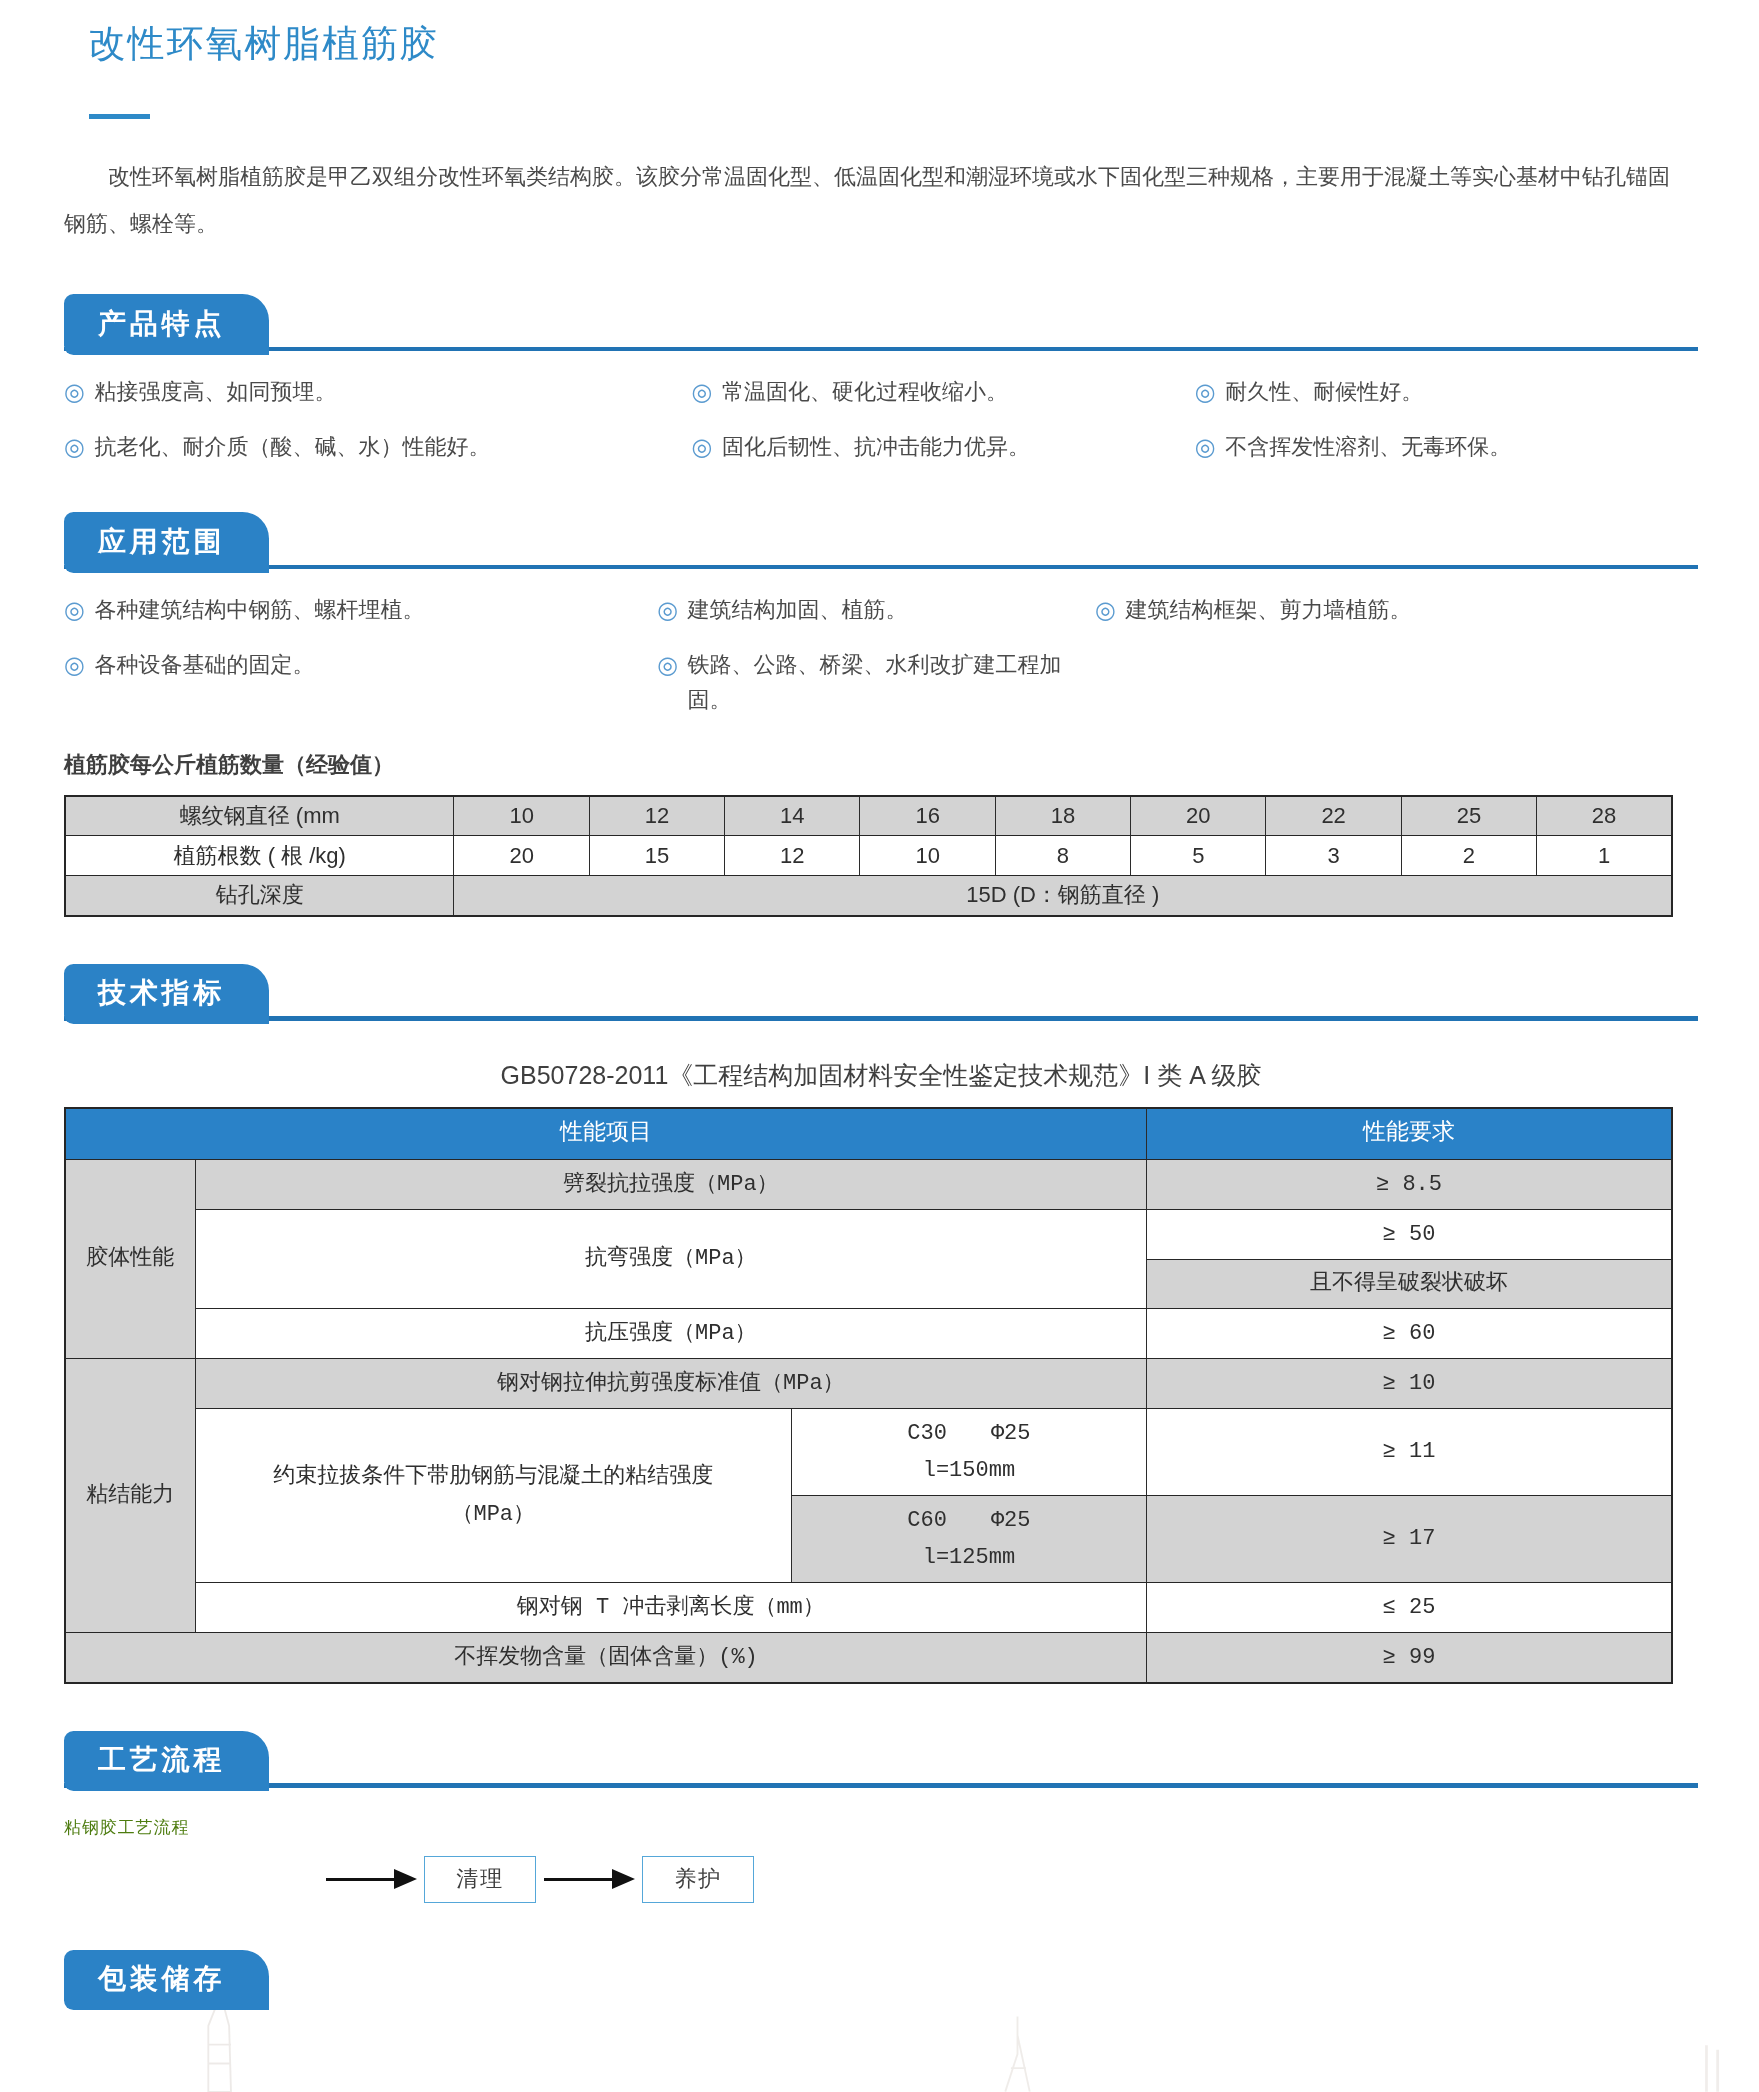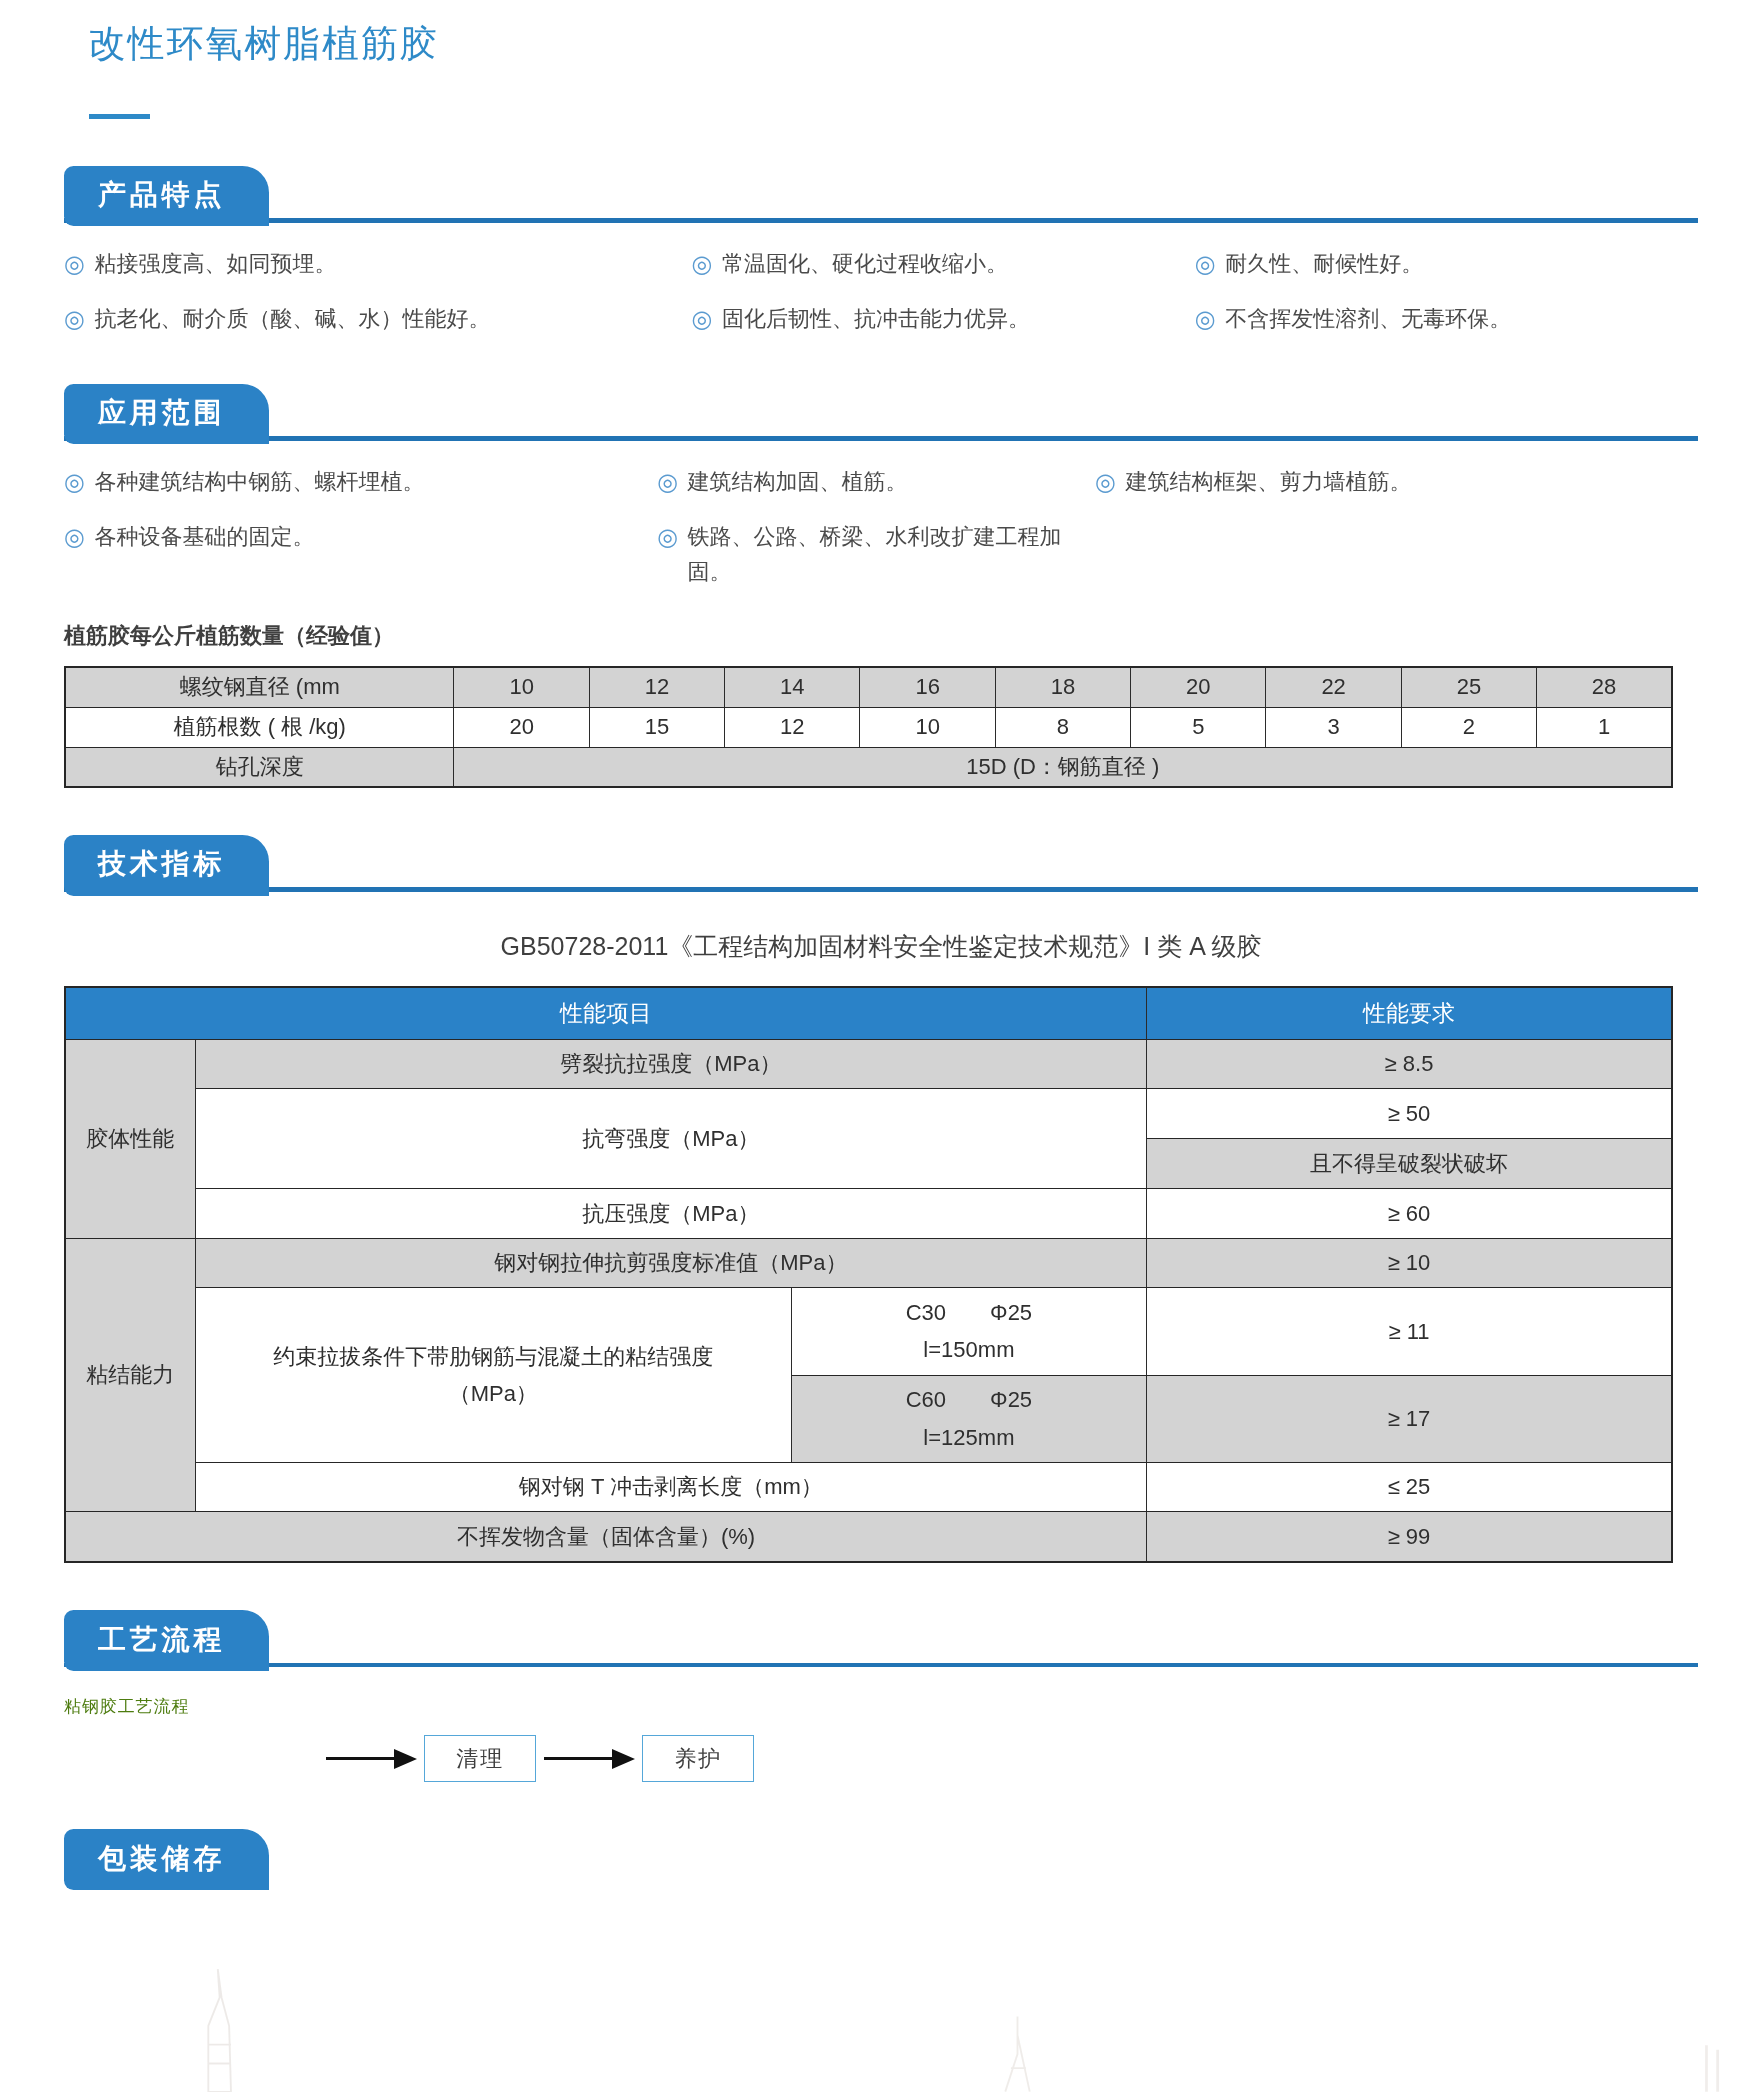--- a/index.html
+++ b/index.html
@@ -32,21 +32,21 @@
   table { width:1609px; border-collapse:collapse; table-layout:fixed; }
   .rebar-table { margin-top:15px; font-size:22px; color:#2f2f2f; border:2.8px solid #262626; }
   .rebar-table td {
     border-left:0.9px solid #2b2b2b; border-right:0.9px solid #2b2b2b;
     border-top:1.9px solid #262626; border-bottom:1.9px solid #262626;
     text-align:center; height:40px; padding:3.8px 5.7px;margin-left:38px;
   }
   .gray-cell { background:#d3d3d3; }
   .white-cell { background:#ffffff; }
   .tech-note { margin-top:38px; text-align:center; font-size:25px; color:#3f3f3f; }
-  .tech-table { margin-top:23px; font-size:22px; color:#2f2f2f; border:2.8px solid #262626; }
+  .tech-table { margin-top:15px; font-size:22px; color:#2f2f2f; border:2.8px solid #262626;font-family:Liberation Mono, monospace; }
   .tech-table td {
     border-left:0.9px solid #2b2b2b; border-right:0.9px solid #2b2b2b;
     border-top:1.9px solid #262626; border-bottom:1.9px solid #262626;
     text-align:center; padding:5.7px 7.6px; height:45px; line-height:1.7;
   }
   .tech-table td.blue-head { background:#2a82c8; color:#ffffff; font-size:23px; height:49px; }
   .tech-table td.tall { height:81px; }
   
   .process-subtitle { margin-top:28px; font-size:17px; color:#4d7c0f; letter-spacing:0.9px; }
   .flow-row { display:flex; align-items:center; margin-left:254px; margin-top:23px; }
@@ -67,20 +67,21 @@
   .watermark { position:absolute; opacity:0.5; pointer-events:none; }
 </style>
 </head>
 <body>
 
 <div class="page">
 
   <h1 class="doc-title">改性环氧树脂植筋胶</h1>
   <div class="title-dash"></div>
 
+  <p class="intro">改性环氧树脂植筋胶是甲乙双组分改性环氧类结构胶。该胶分常温固化型、低温固化型和潮湿环境或水下固化型三种规格，主要用于混凝土等实心基材中钻孔锚固钢筋、螺栓等。</p>
 
   <div class="section-header">
     <div class="section-underline"></div>
     <div class="section-badge">产品特点</div>
   </div>
   <div class="bullet-grid features-grid">
     <div class="bullet-item">
         <span class="bullet-icon">◎</span>
         <span>粘接强度高、如同预埋。</span>
       </div>

